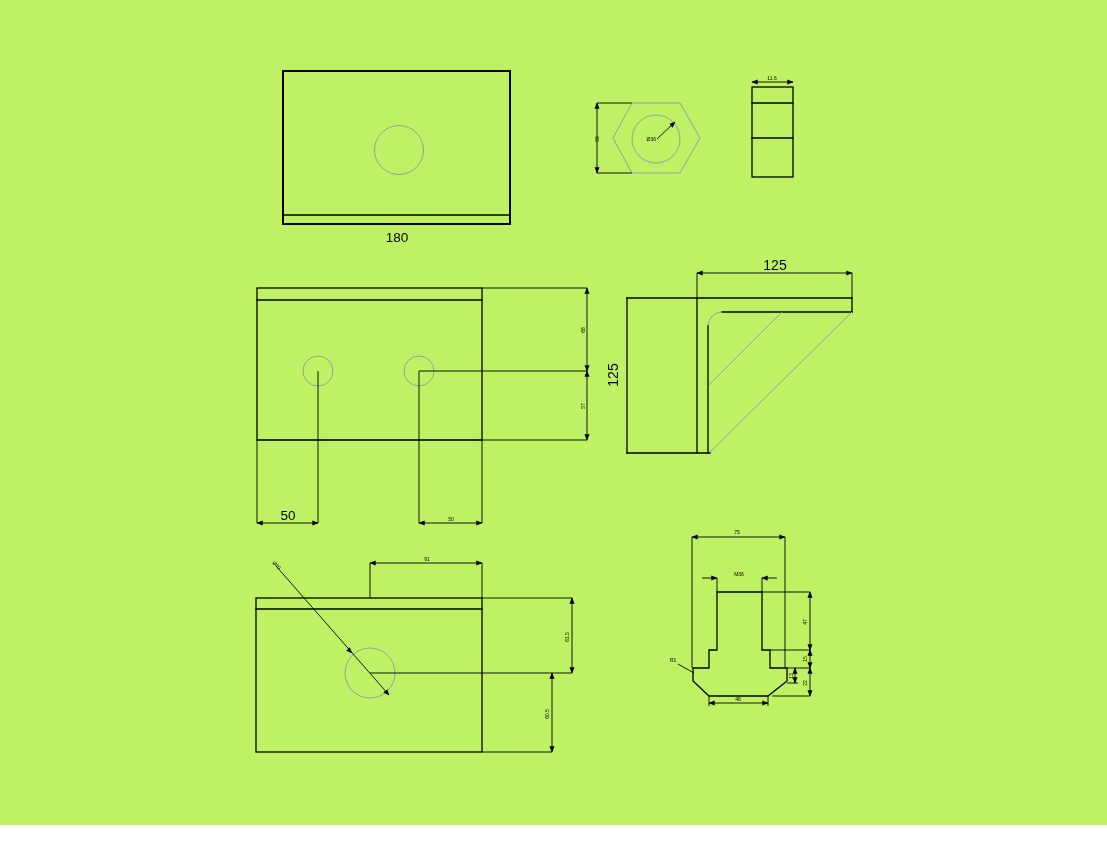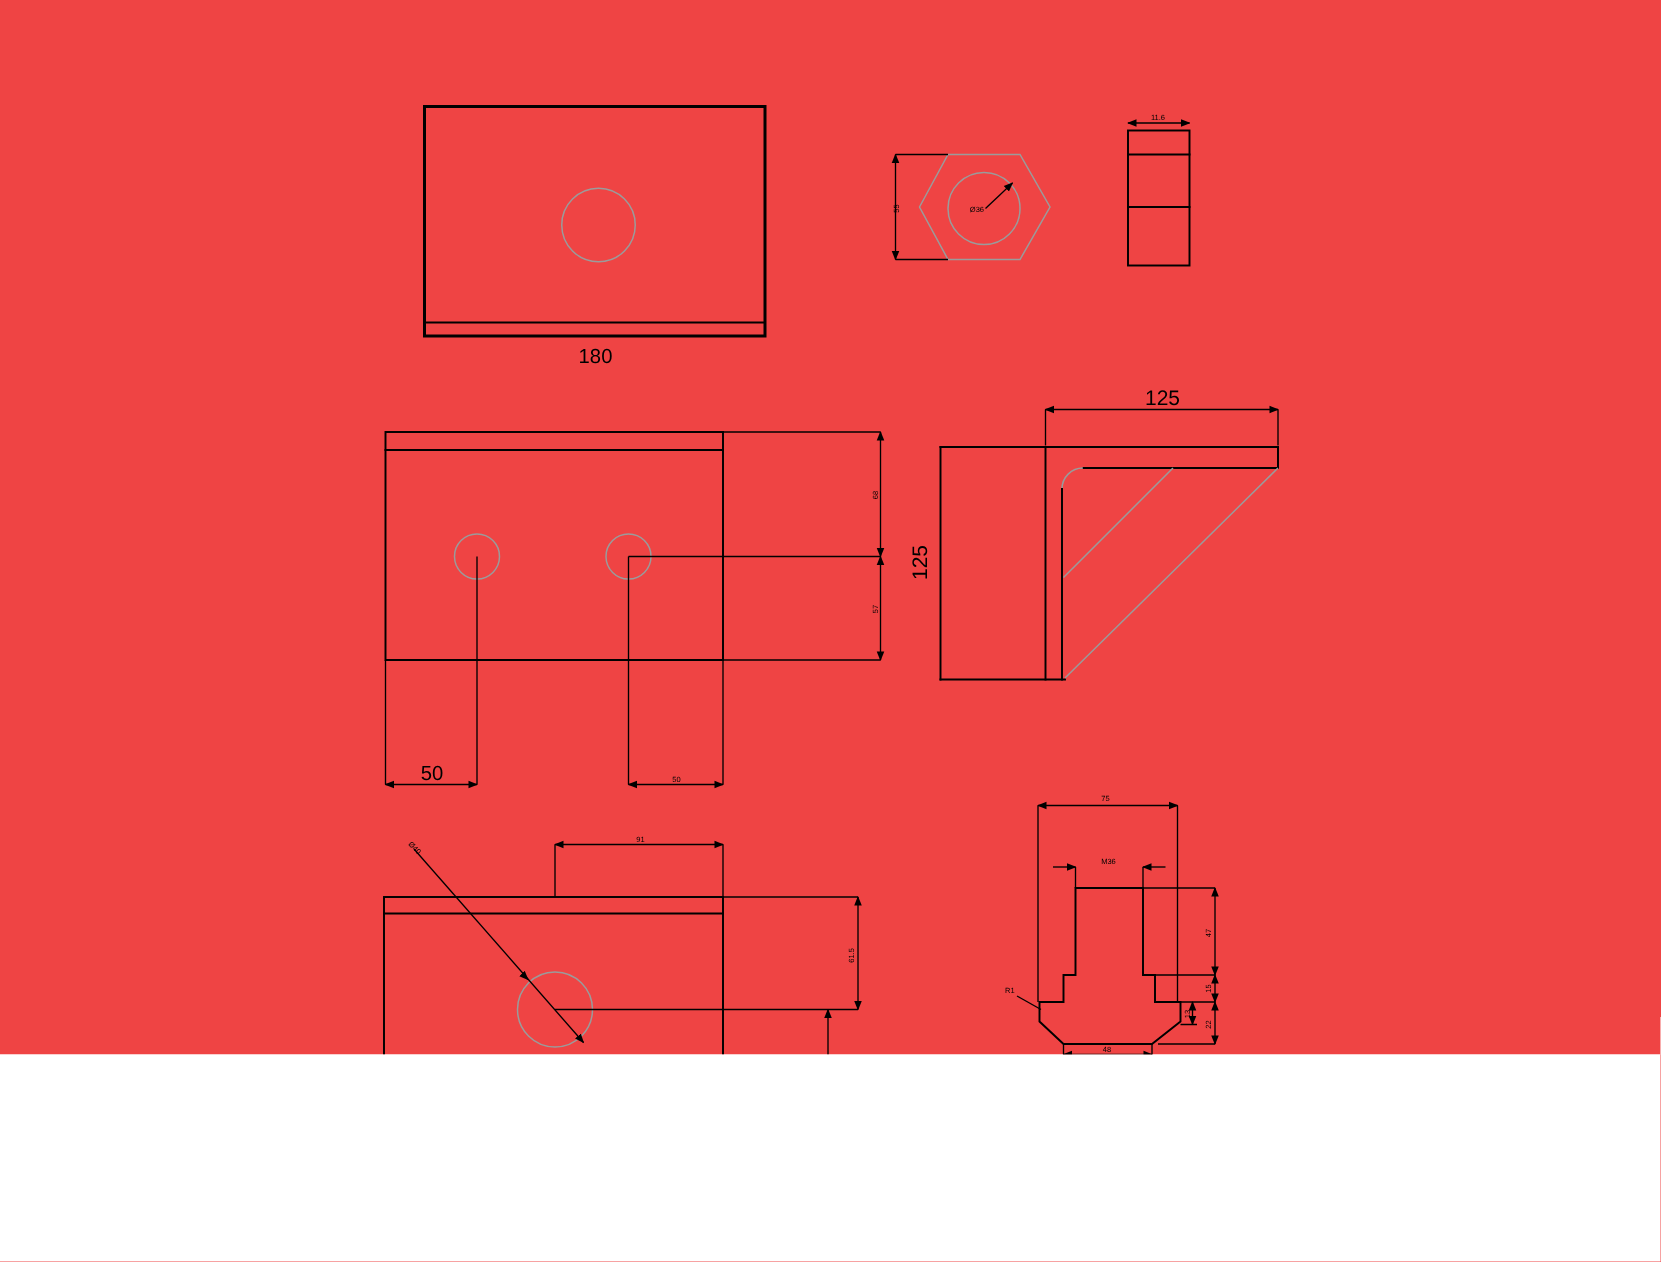--- a/index.html
+++ b/index.html
@@ -1,16 +1,16 @@
 <!DOCTYPE html>
 <html><head>
 <meta charset="utf-8">
 <style>
   html,body{margin:0;padding:0;background:#ffffff;}
-  .canvas{position:relative;width:1107px;height:703px;background:#ef4444;overflow:hidden;
+  .canvas{position:relative;width:1107px;height:825px;background:#bef264;overflow:hidden;
           font-family:"Liberation Sans", sans-serif;}
   svg{position:absolute;left:0;top:0;}
   .outline{stroke:#000;stroke-width:2;fill:none;stroke-linecap:square;}
   .med{stroke:#000;stroke-width:1.3;fill:none;stroke-linecap:square;}
   .thin{stroke:#9b9b9b;stroke-width:1;fill:none;}
   .dim{stroke:#000;stroke-width:0.9;fill:none;}
   text{fill:#000;font-family:"Liberation Sans", sans-serif;}
   .t-lg{font-size:13.5px;}
   .t-md{font-size:14px;}
   .t-xs{font-size:5px;}

